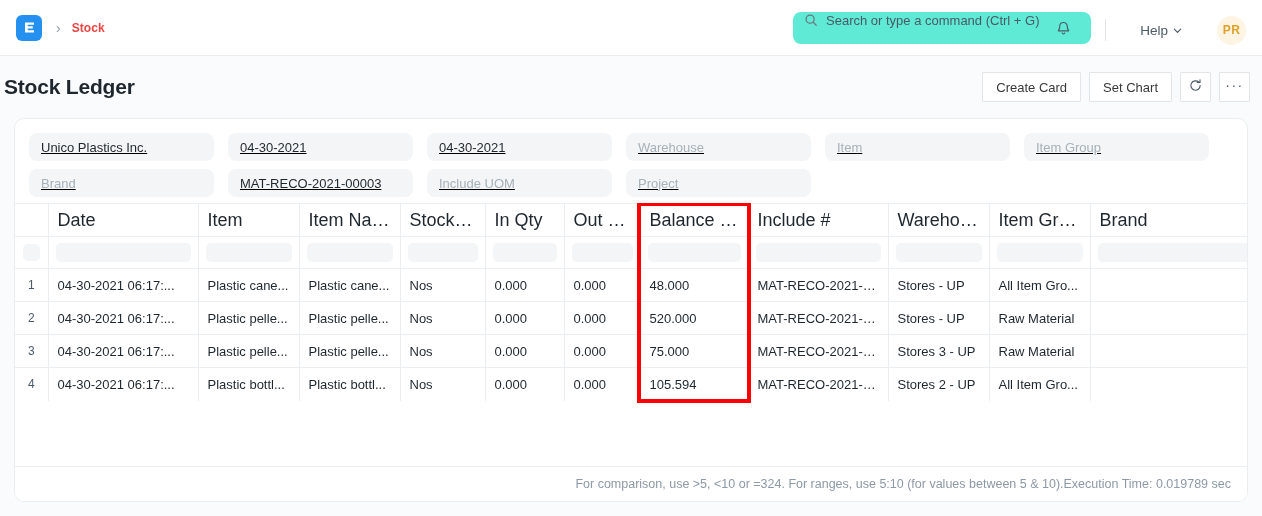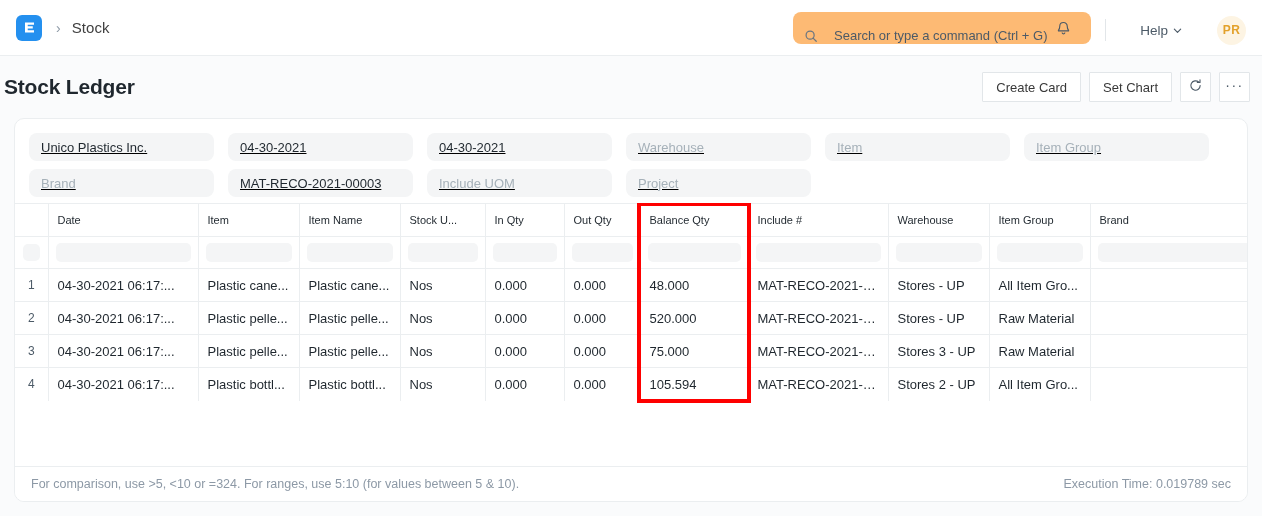--- a/index.html
+++ b/index.html
@@ -29,38 +29,39 @@
     flex: 0 0 auto;
   }
   .brand-logo svg { display: block; }
   .crumb-sep {
     color: #8d99a6;
     font-size: 14px;
     margin: 0 11px 0 14px;
     line-height: 1;
   }
   .crumb-link {
-    font-size: 15px;
-    color: #404040;
+    font-size: 12px;
+    color: #ef4444;
     letter-spacing: .1px;
+    font-weight: bold;
   }
   .nav-center {
     position: absolute;
     left: 793px;
     top: 12px;
     width: 298px;
     height: 32px;
   }
   .searchbox {
     width: 100%; height: 32px;
-    background: #fdba74;
+    background: #5eead4;
     border-radius: 8px;
-    display: flex; align-items: flex-end;
+    display: flex; align-items: flex-start;
     padding: 0 10px;
-    gap: 16px;
+    gap: 8px;
     border: 1px solid transparent;
   }
   .searchbox .sicon { flex: 0 0 auto; display:flex; }
   .searchbox input {
     border: 0; outline: 0; background: transparent;
     font-family: inherit;
     font-size: 13px;
     color: #4c5a67;
     width: 100%;
   }
@@ -200,21 +201,21 @@
     text-align: left;
     font-weight: 400;
     color: #1f272e;
     overflow: hidden;
     white-space: nowrap;
     text-overflow: ellipsis;
     vertical-align: middle;
   }
   table.grid th {
     color: #1f272e;
-    font-size: 11px;
+    font-size: 18px;
     height: 33px;
     background: #ffffff;
   }
   table.grid th.idx, table.grid td.idx {
     width: 33px;
     text-align: center;
     padding: 0;
     color: #4c5a67;
     font-size: 12px;
   }
@@ -246,21 +247,21 @@
     pointer-events: none;
     z-index: 5;
   }
 
   
   .table-foot {
     height: 35px;
     border-top: 1px solid #ebeef0;
     display: flex;
     align-items: center;
-    justify-content: space-between;
+    justify-content: flex-end;
     padding: 0 16px;
     font-size: 12.5px;
     color: #8d99a6;
     background:#fff;
   }
 </style>
 </head>
 <body>
 
 <div class="navbar">

